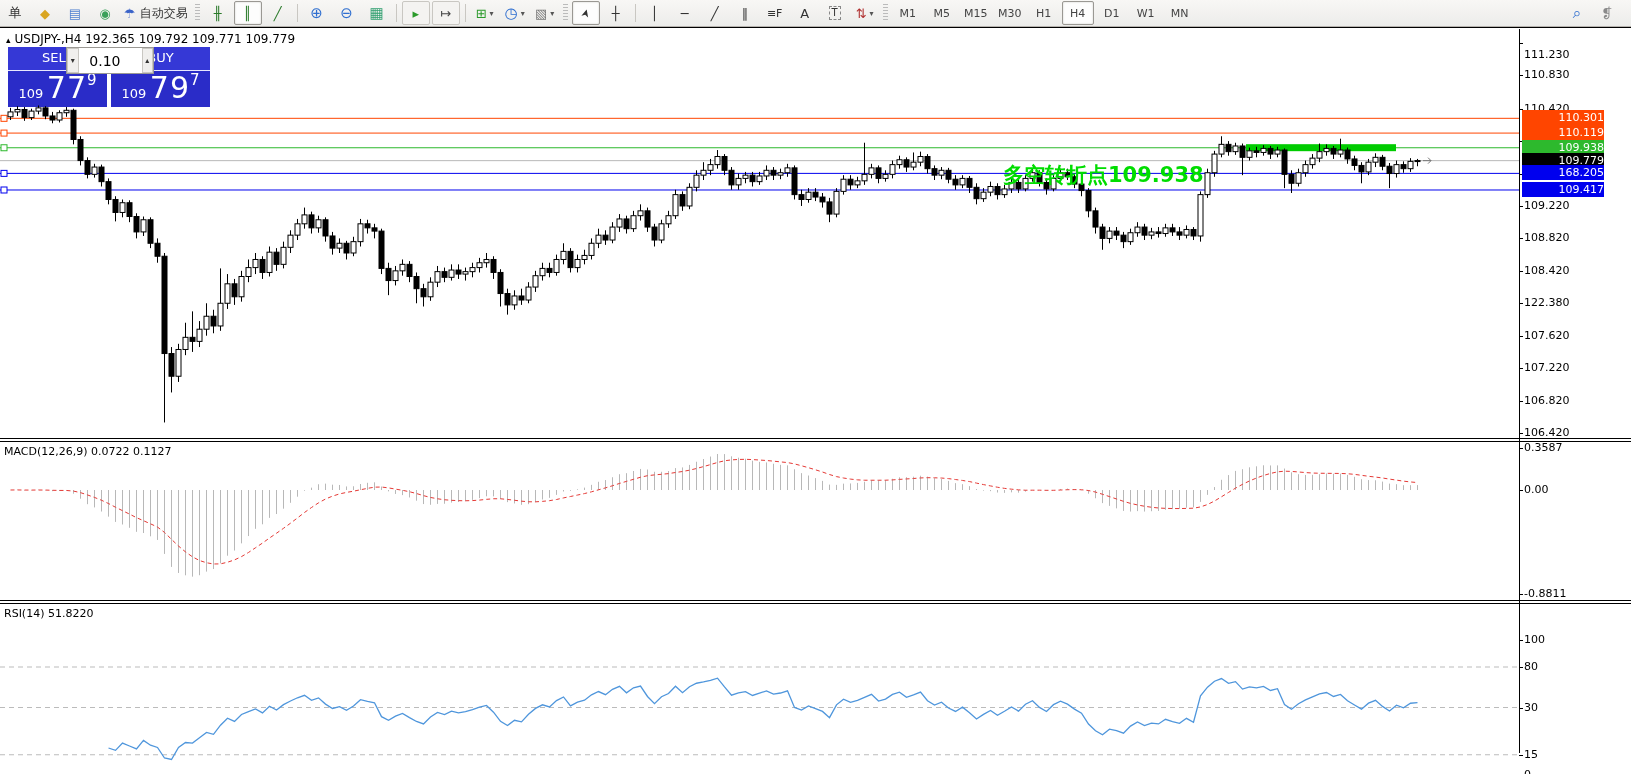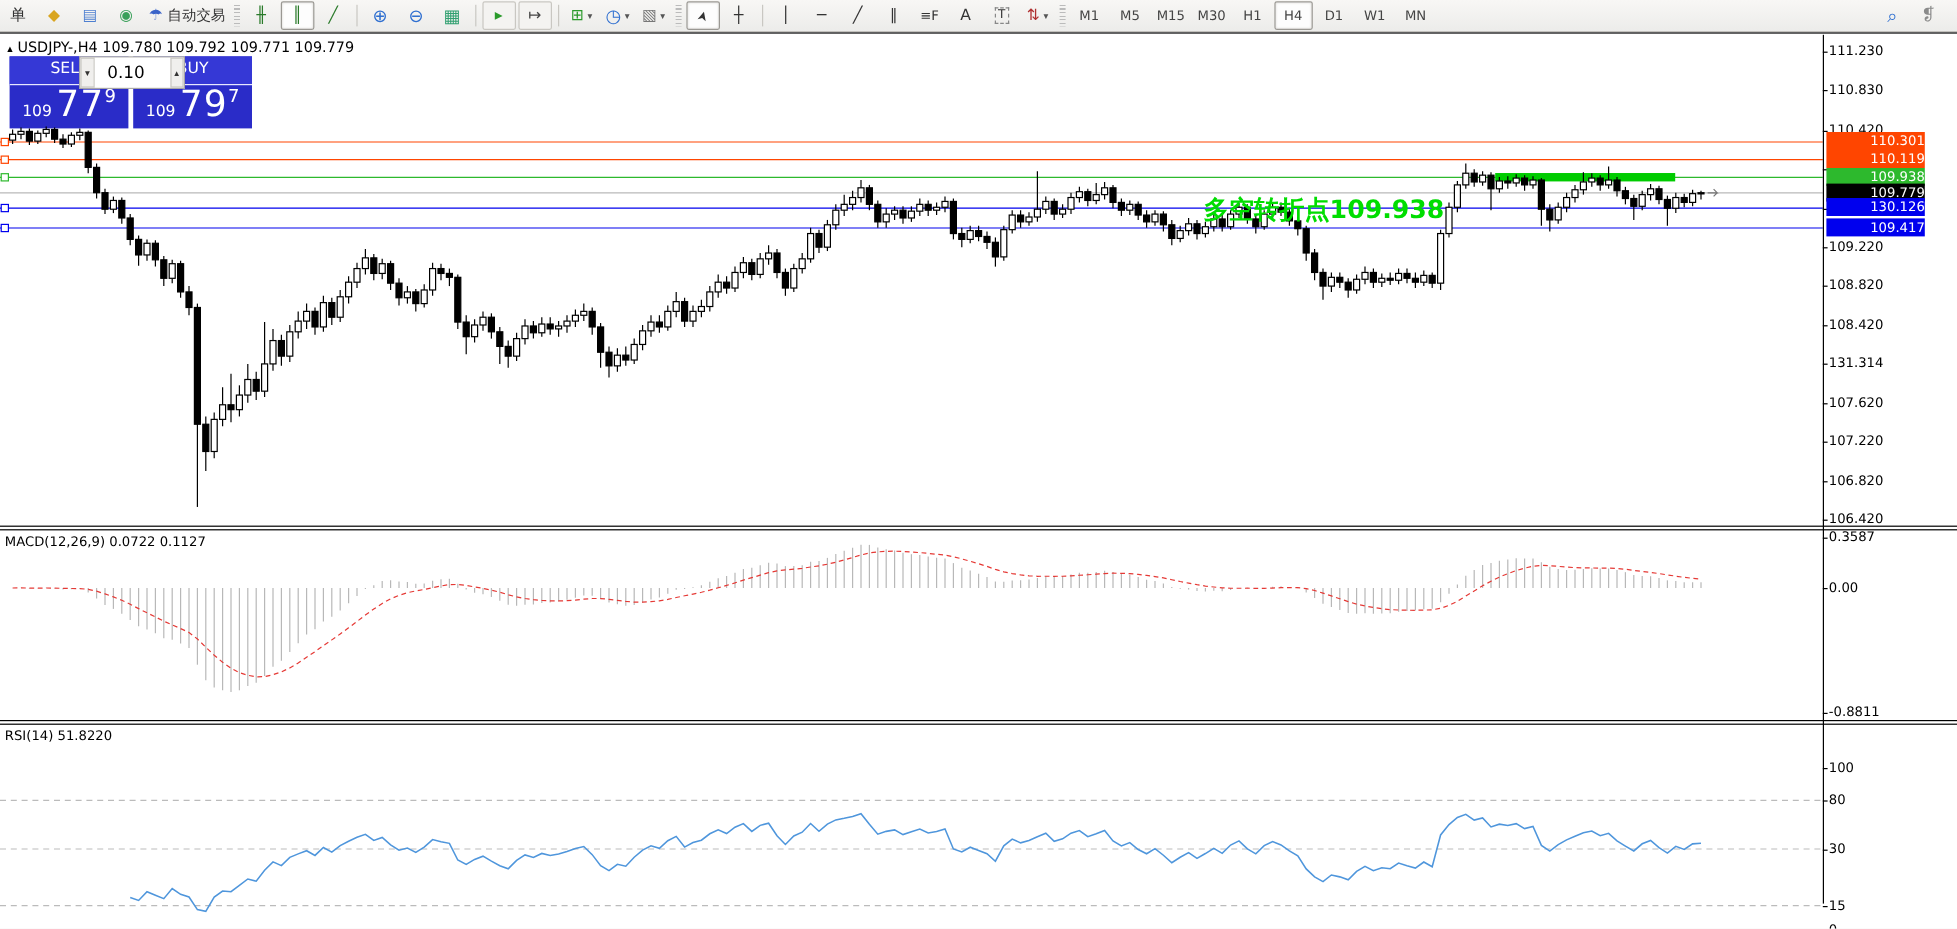--- a/index.html
+++ b/index.html
@@ -158,21 +158,21 @@
     <div id="spacer"></div>
     <div class="tbtn">
         <span class="glyph" style="color:#2f6fd0;font-size:15px">⌕</span>
       </div>
     <div class="tbtn" style="margin-right:10px">
         <span class="glyph" style="color:#8a8a8a;font-size:14px">❡</span>
       </div>
   </div>
 
   <div id="chartwin">
-    <div id="symbol-title"><span id="collapse">▴</span><span>USDJPY-,H4  109.780 109.792 109.771 109.779</span></div>
+    <div id="symbol-title"><span id="collapse">▴</span><span>USDJPY-,H4  192.365 109.792 109.771 109.779</span></div>
 
     <div id="trade">
       <div class="tp-half" id="tp-sell">
         <div class="tp-btn">SELL</div>
         <div class="tp-price">
           <span class="tp-small">109</span>
           <span class="tp-big">77</span><span class="tp-sup">9</span>
         </div>
       </div>
       <div class="tp-half" id="tp-buy">
@@ -827,50 +827,50 @@
     <div class="hsep" style="top:572px"></div>
     <div class="hsep" style="top:575px"></div>
 
     <div class="ind-label" style="top:417px">MACD(12,26,9) 0.0722 0.1127</div>
     <div class="ind-label" style="top:579px">RSI(14) 51.8220</div>
 
     <div id="axis-line"></div>
     <div id="price-axis"></div>
 
   <div class="axis-tick" style="top: 15px;"></div>
-      <div class="axis-label" style="top: 8px;">111.230</div>
+      <div class="axis-label" style="top: 20px;">111.230</div>
       <div class="axis-tick" style="top: 47.432px;"></div>
       <div class="axis-label" style="top: 40.432px;">110.830</div>
       <div class="axis-tick" style="top: 80.6748px;"></div>
       <div class="axis-label" style="top: 73.6748px;">110.420</div>
       <div class="axis-tick" style="top: 113.107px;"></div>
       <div class="axis-label" style="top: 106.107px;">110.020</div>
       <div class="axis-tick" style="top: 145.539px;"></div>
       <div class="axis-label" style="top: 138.539px;">109.620</div>
       <div class="axis-tick" style="top: 177.971px;"></div>
       <div class="axis-label" style="top: 170.971px; text-align: right;">109.220</div>
       <div class="axis-tick" style="top: 210.403px;"></div>
       <div class="axis-label" style="top: 203.403px;">108.820</div>
       <div class="axis-tick" style="top: 242.835px;"></div>
       <div class="axis-label" style="top: 235.835px;">108.420</div>
       <div class="axis-tick" style="top: 275.267px;"></div>
-      <div class="axis-label" style="top: 268.267px;">131.314</div>
+      <div class="axis-label" style="top: 268.267px;">122.380</div>
       <div class="axis-tick" style="top: 307.699px;"></div>
       <div class="axis-label" style="top: 300.699px;">107.620</div>
       <div class="axis-tick" style="top: 340.131px;"></div>
       <div class="axis-label" style="top: 333.131px;">107.220</div>
       <div class="axis-tick" style="top: 372.563px;"></div>
       <div class="axis-label" style="top: 365.563px;">106.820</div>
       <div class="axis-tick" style="top: 404.995px;"></div>
       <div class="axis-label" style="top: 397.995px;">106.420</div>
       <div class="lvl-label" style="top: 82.3233px; background: rgb(255, 69, 0);">110.301</div>
       <div class="lvl-label" style="top: 97.0799px; background: rgb(255, 69, 0);">110.119</div>
       <div class="lvl-label" style="top: 111.755px; background: rgb(45, 185, 45);">109.938</div>
       <div class="lvl-label" style="top: 124.647px; background: rgb(0, 0, 0);">109.779</div>
-      <div class="lvl-label" style="top: 137.377px; background: rgb(0, 0, 238);">130.126</div>
+      <div class="lvl-label" style="top: 137.377px; background: rgb(0, 0, 238);">168.205</div>
       <div class="lvl-label" style="top: 153.998px; background: rgb(0, 0, 238);">109.417</div>
       <div class="axis-tick" style="top: 420px;"></div>
       <div class="axis-label" style="top: 413px;">0.3587</div>
       <div class="axis-tick" style="top: 462px;"></div>
       <div class="axis-label" style="top: 455px;">0.00</div>
       <div class="axis-tick" style="top: 566px;"></div>
       <div class="axis-label" style="top: 559px;">-0.8811</div>
       <div class="axis-tick" style="top: 612px;"></div>
       <div class="axis-label" style="top: 605px;">100</div>
       <div class="axis-tick" style="top: 639px;"></div>

